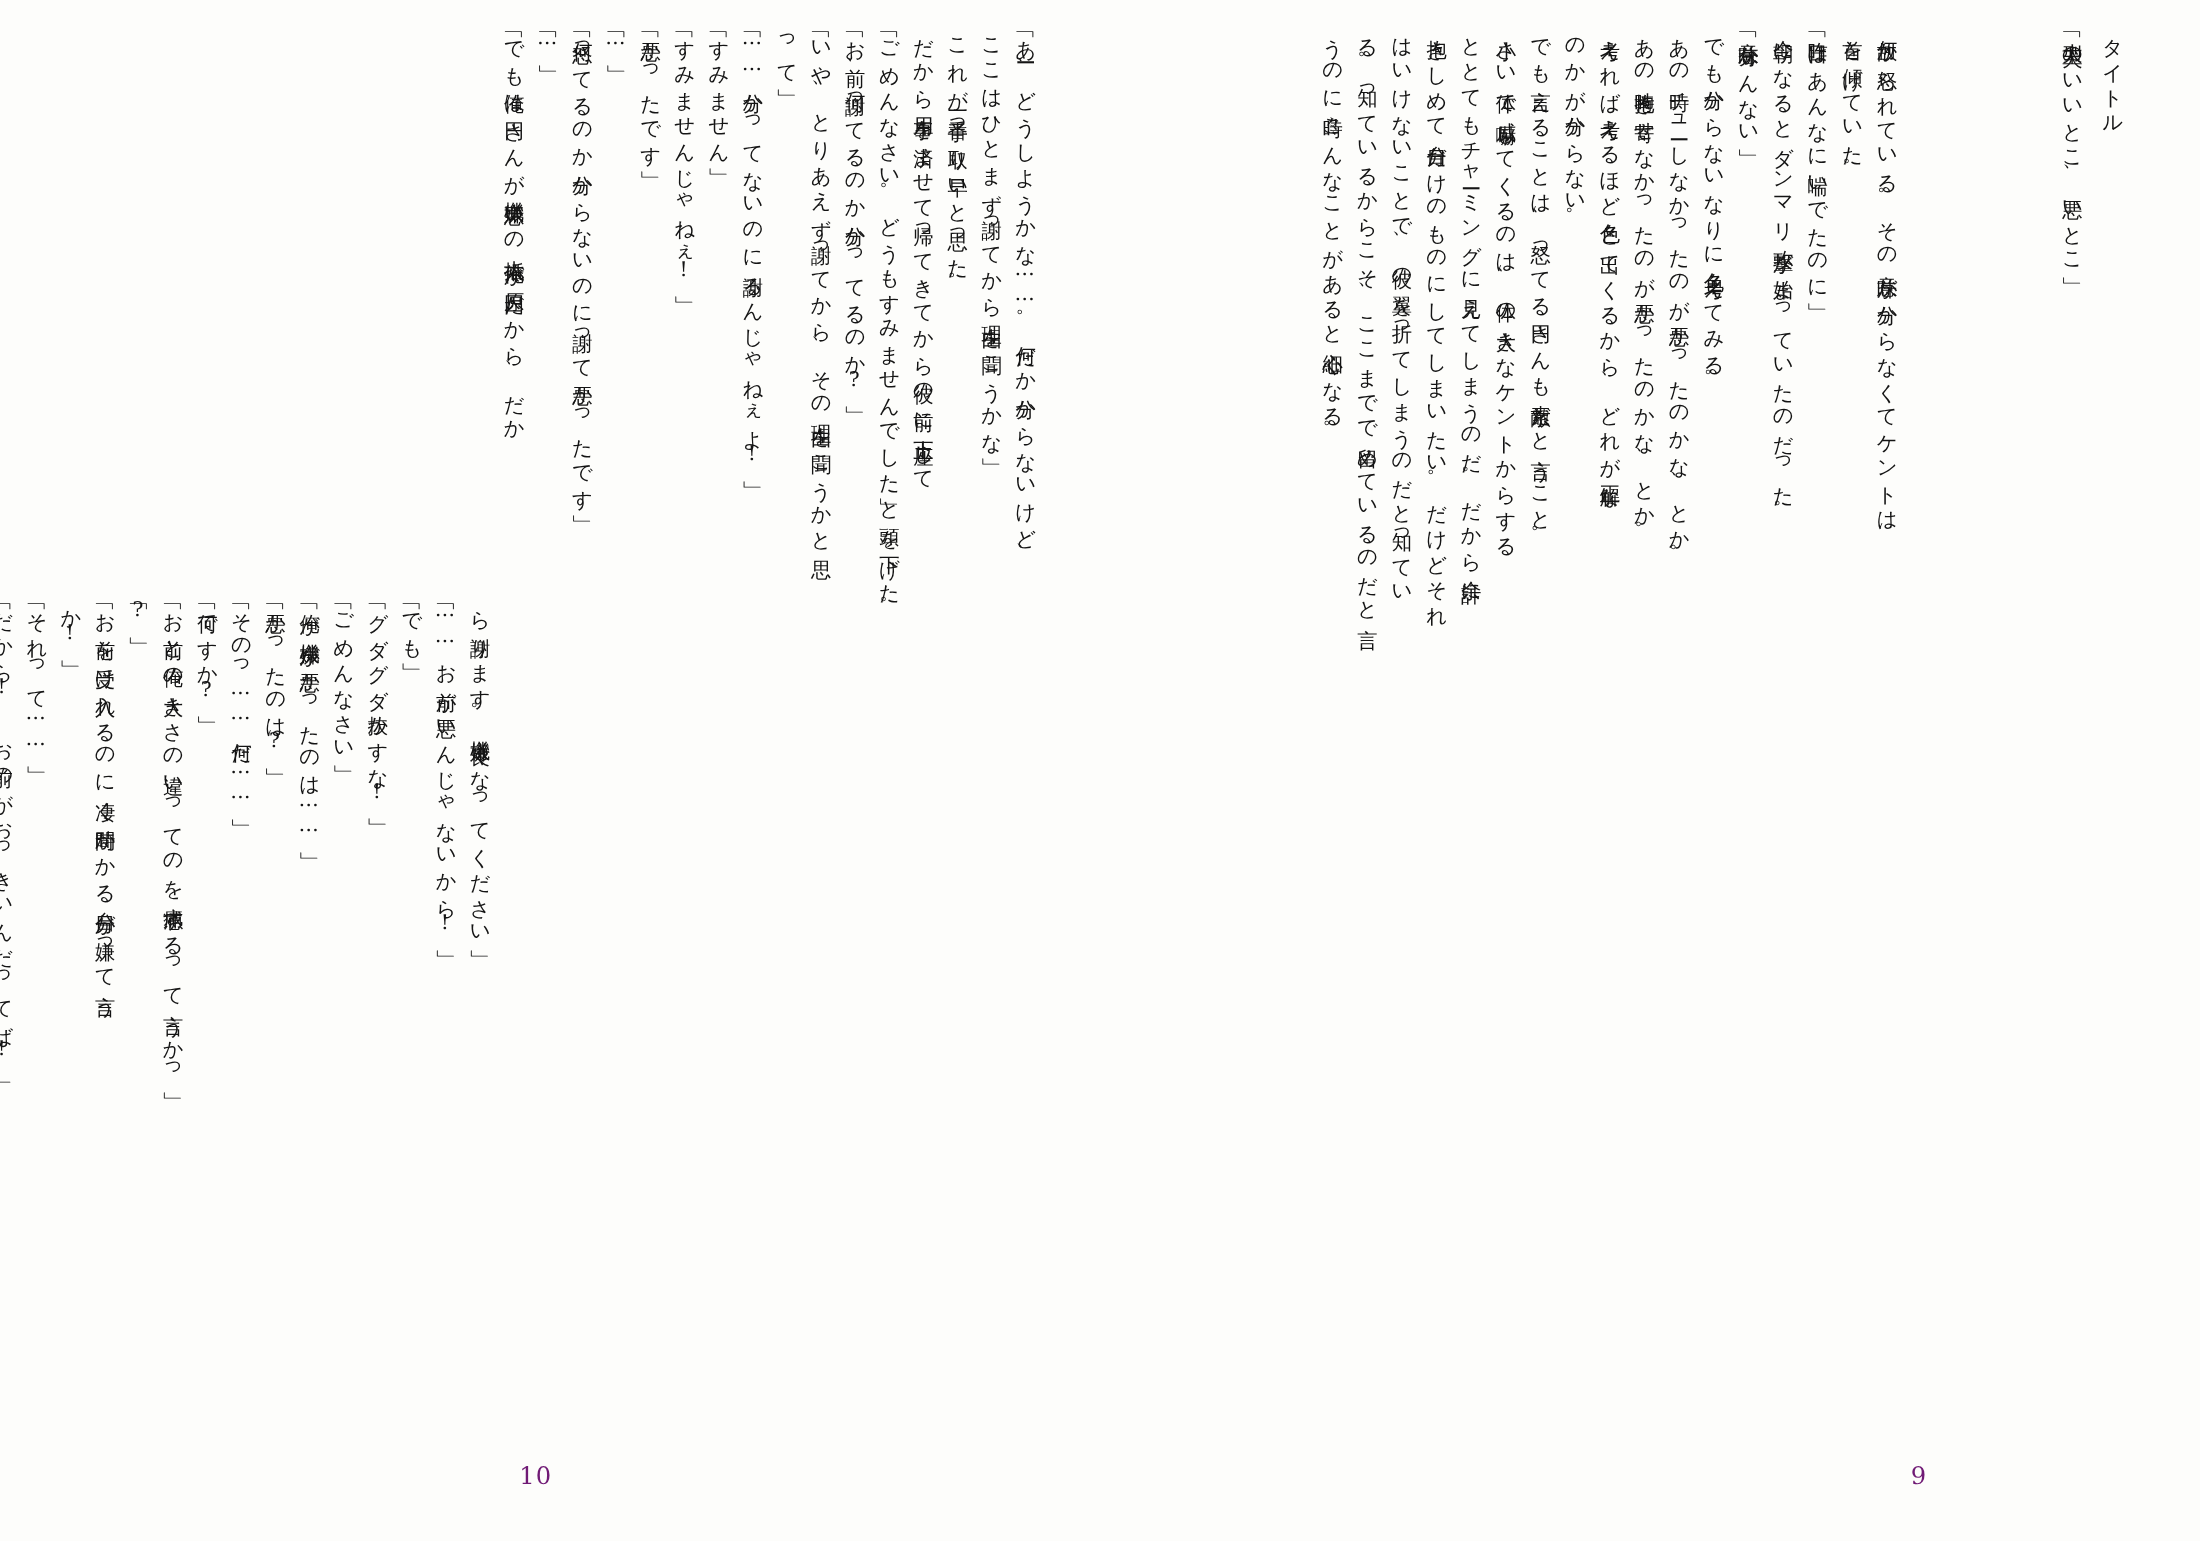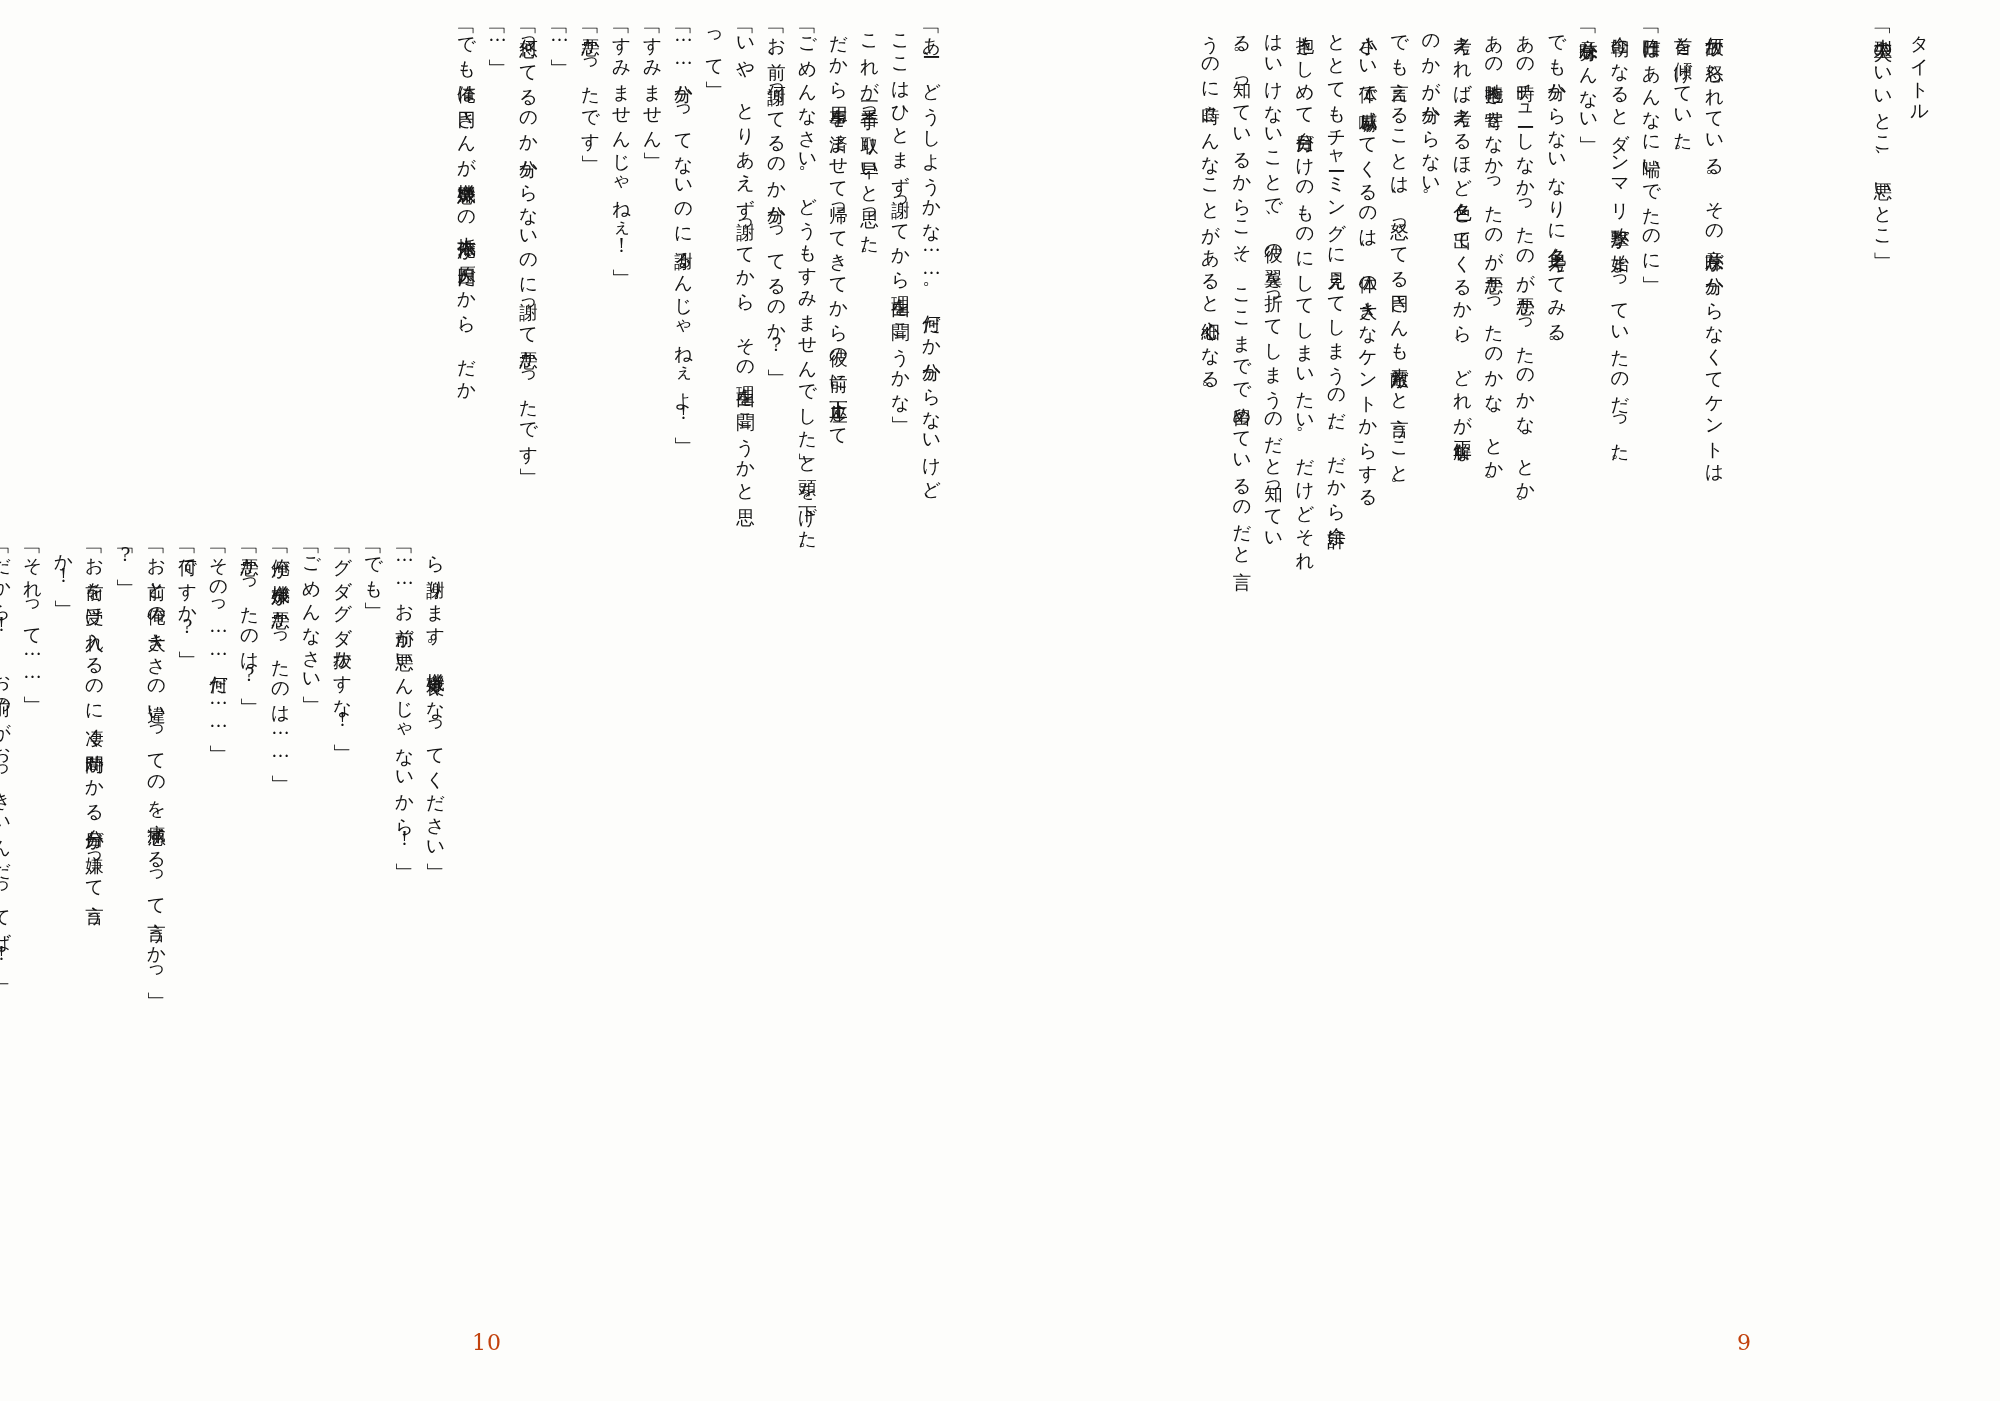--- a/index.html
+++ b/index.html
@@ -54,21 +54,21 @@
     color: #141414;
     font-family: "DejaVu Serif", "Liberation Serif", serif;
   }
   .page-left .vline { margin-left: 12.5px; }
 
   .pagenum {
     position: absolute;
     bottom: 46px;
     font-size: 22px;
     letter-spacing: 1px;
-    color: #c2410c;
+    color: #701a75;
     font-family: "DejaVu Serif", "Liberation Serif", serif;
   }
   .page-right .pagenum { right: 248px; }
   .page-left  .pagenum { right: 498px; }
 
   .gutter {
     position: absolute;
     left: 999px;
     top: 0;
     width: 1px;

